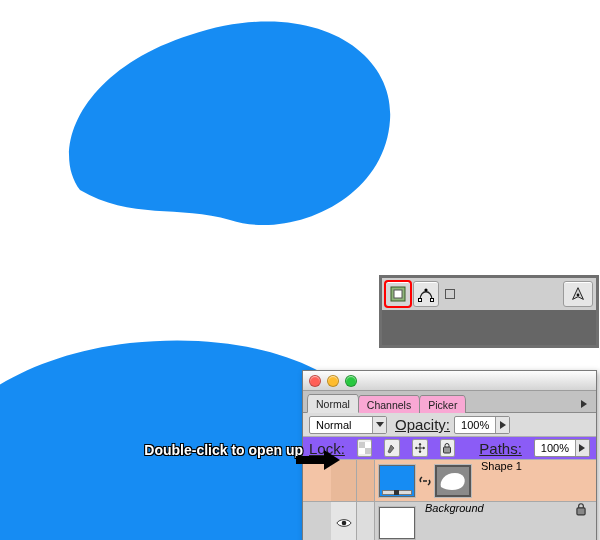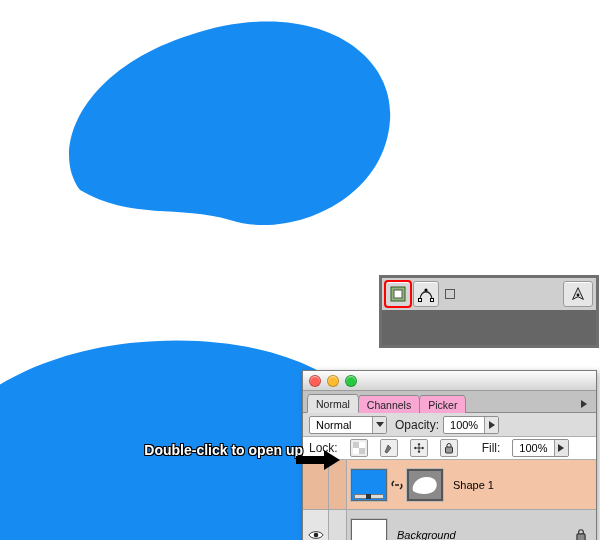--- a/index.html
+++ b/index.html
@@ -100,30 +100,31 @@
     border:1px solid #8f8f8f; background:#fff; height:18px;
     border-radius:2px;
   }
   .combo .val { padding:0 6px; font-size:11px; min-width:62px;}
   .combo .arr { width:14px;height:16px;background:#e6e6e6;border-left:1px solid #999; display:flex;align-items:center;justify-content:center;}
   .combo.small .val { min-width:34px; text-align:right;}
   .tri-down { width:0;height:0;border-left:4px solid transparent;border-right:4px solid transparent;border-top:5px solid #333;}
   .tri-right { width:0;height:0;border-top:4px solid transparent;border-bottom:4px solid transparent;border-left:6px solid #333;}
   .lock-row {
     display:flex; align-items:center; height:23px;
-    background:#ffffff; border-bottom:1px solid #b0b0b0;
+    background:#8b5cf6; border-bottom:1px solid #b0b0b0;
     padding: 0 6px; gap:12px;
   }
   .lock-btn {width:18px;height:18px;border:1px solid #999;background:#eee;display:flex;align-items:center;justify-content:center;border-radius:2px;}
   .lock-btn svg {width:12px;height:12px;}
   .layers-list { background:#d0d0d0; }
   .layer-row {
-    display:flex; align-items:center;
+    display:flex; 
     border-bottom:1px solid #a8a8a8;
-    height:50px;
+    height:42px;
+    padding-left:28px;
   }
   .layer-row.selected { background:#f3c4a6; }
   .vis-cell {
     width:26px;height:100%;border-right:1px solid #a8a8a8;
     display:flex;align-items:center;justify-content:center;
     background:#e5e5e5;
   }
   .link-cell {
     width:18px;height:100%;border-right:1px solid #a8a8a8;
     background:#dddddd;
@@ -163,21 +164,21 @@
     line-height:1.25;
   }
   .arrow {
     position:absolute;
     left: 296px; top:450px;
     width:46px;height:20px;
   }
   .arrow .shaft{position:absolute;left:0;top:6px;width:30px;height:8px;background:#000;}
   .arrow .head{position:absolute;left:28px;top:0; width:0;height:0;border-top:10px solid transparent;border-bottom:10px solid transparent;border-left:16px solid #000;}
 
-  .label{font-size:12px;color:#222;}
+  .label{font-size:15px;color:#222;text-decoration:underline;}
 </style>
 </head>
 <body>
 
 <svg class="shape-swoosh-top" viewBox="0 0 340 240">
   <path d="M 20 180 C -10 140, 20 60, 130 25 C 250 -15, 335 40, 330 110 C 325 190, 230 230, 170 210 C 120 195, 70 210, 20 180 Z" fill="#168cf3"></path>
 </svg>
 
 <svg class="shape-swoosh-bottom" viewBox="0 0 520 320">
   <path d="M 20 260 C -30 180, 40 40, 230 18 C 400 0, 510 80, 500 170 C 490 260, 370 300, 300 285 C 200 265, 100 300, 20 260 Z" fill="#168cf3"></path>
@@ -264,21 +265,21 @@
           <path d="M6 1l-1.5 2h3zM6 11l-1.5-2h3zM1 6l2-1.5v3zM11 6l-2-1.5v3z" fill="#333"></path>
         </svg>
       </div>
     <div class="lock-btn">
         <svg viewBox="0 0 12 12">
           <rect x="2.5" y="5" width="7" height="6" rx="1" fill="#999" stroke="#333"></rect>
           <path d="M4 5 V3.5 a2 2 0 0 1 4 0 V5" fill="none" stroke="#333"></path>
         </svg>
       </div>
     <div class="flex"></div>
-    <span class="label">Fill:</span>
+    <span class="label">Paths:</span>
     <div class="combo small">
       <div class="val">100%</div>
       <div class="arr">
           <div class="tri-right"></div>
         </div>
     </div>
   </div>
 
   <div class="layers-list">
 

